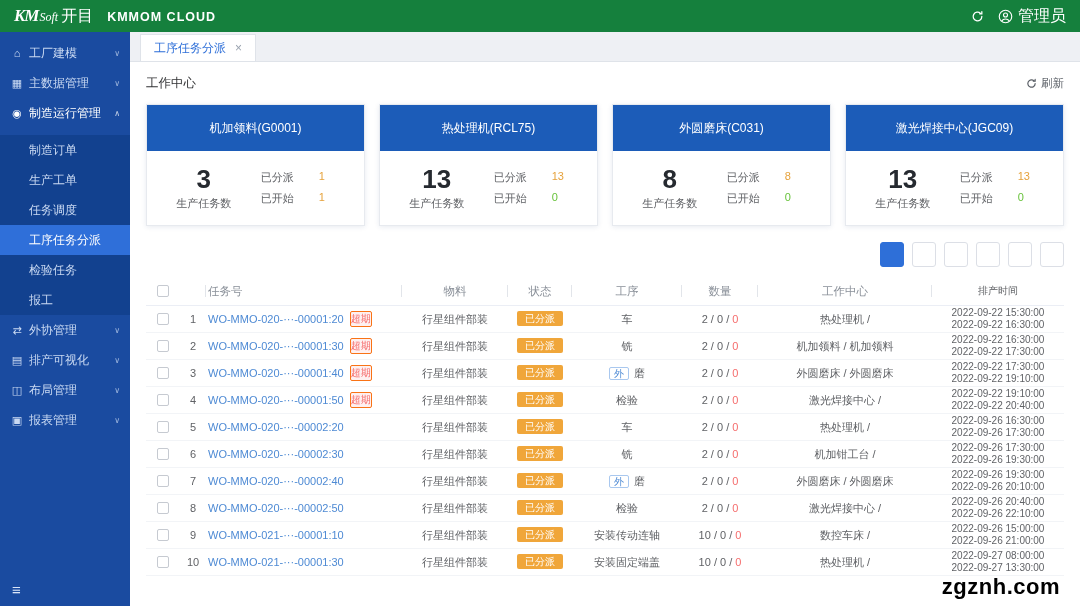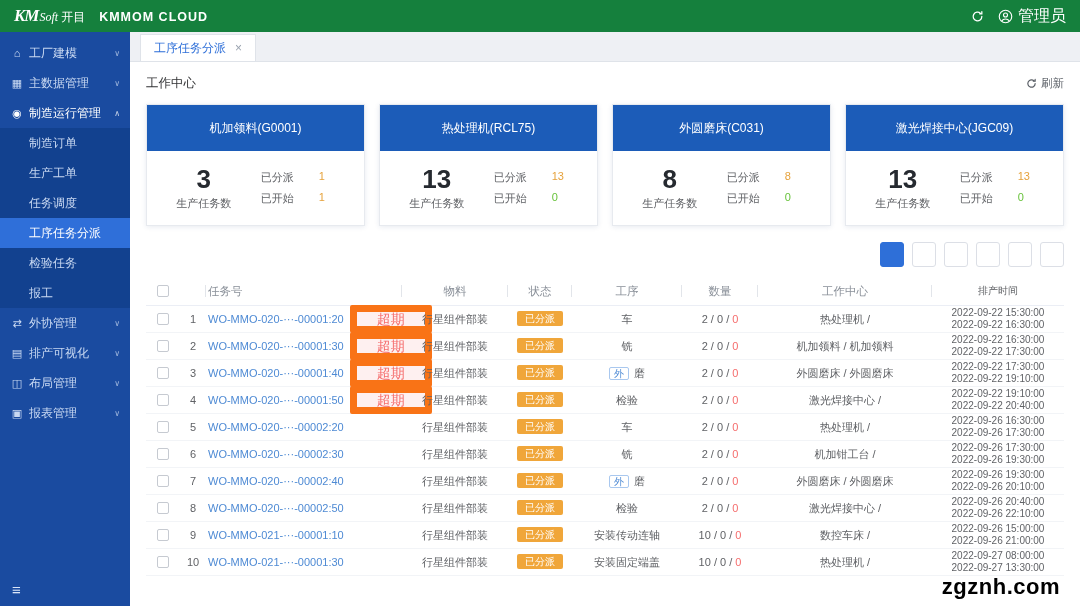--- a/index.html
+++ b/index.html
@@ -7,37 +7,37 @@
   body {
     font-family:"Liberation Sans","DejaVu Sans",sans-serif;
     font-size:12px; background:#f0f2f5; position:relative; color:#303133;
   }
 
   
   .topbar { height:32px; background:#15803d; color:#fff; display:flex; align-items:center; justify-content:space-between; padding:0 14px; }
   .logo { display:flex; align-items:baseline; }
   .lg-km { font-family:"Liberation Serif",serif; font-style:italic; font-weight:bold; font-size:17px; letter-spacing:-1px; }
   .lg-soft { font-family:"Liberation Serif",serif; font-style:italic; font-size:12px; margin-left:1px; }
-  .lg-cn { font-size:12px; margin-left:3px; }
+  .lg-cn { font-size:16px; margin-left:3px; }
   .lg-product { font-weight:bold; font-size:12.5px; letter-spacing:1px; margin-left:14px; }
   .topbar-right { display:flex; align-items:center; gap:14px; }
   .tb-icon { display:flex; align-items:center; cursor:pointer; }
   .tb-user { display:flex; align-items:center; gap:5px; cursor:pointer; font-size:16px; }
 
   
   .layout { display:flex; height:574px; }
 
   
   .sidebar { width:130px; background:#1a4ba0; color:#c9d9f2; display:flex; flex-direction:column; flex-shrink:0; }
   .menu { flex:1; overflow:hidden; padding-top:6px; }
   .menu-item { height:30px; display:flex; align-items:center; padding:0 10px; font-size:12px; cursor:pointer; white-space:nowrap; }
   .menu-item.expanded { color:#fff; }
   .mi-icon { width:14px; margin-right:5px; font-size:11px; text-align:center; flex-shrink:0; }
   .chev { margin-left:auto; font-size:8px; opacity:.75; }
-  .submenu { background:#12418f; }
+  .submenu { background:#12418f;margin-top:7px; }
   .submenu-item { height:30px; display:flex; align-items:center; padding-left:29px; font-size:12px; cursor:pointer; white-space:nowrap; }
   .submenu-item.active { background:#2f6fd9; color:#fff; }
   .sidebar-footer { height:34px; display:flex; align-items:center; padding:0 12px; font-size:15px; color:#dbe6f8; cursor:pointer; }
 
   
   .main { flex:1; display:flex; flex-direction:column; min-width:0; }
   .tabbar { height:30px; background:#eef0f4; border-bottom:1px solid #dfe3e9; display:flex; align-items:flex-end; padding-left:10px; flex-shrink:0; }
   .tab { background:#fff; height:27px; display:flex; align-items:center; gap:9px; padding:0 13px; font-size:12px; color:#2e6fd8; border:1px solid #dfe3e9; border-bottom:none; cursor:pointer; }
   .tab-close { color:#9aa3af; font-size:12px; cursor:pointer; }
 
@@ -78,21 +78,21 @@
   .c-task  { width:196px; display:flex; align-items:center; gap:6px; padding-left:2px; }
   .c-mat   { width:106px; text-align:center; }
   .c-status{ width:64px;  text-align:center; }
   .c-proc  { width:110px; text-align:center; }
   .c-qty   { width:76px;  text-align:center; }
   .c-wc    { width:174px; text-align:center; }
   .c-time  { width:132px; text-align:center; font-size:10px; line-height:12px; color:#606266; }
 
   .checkbox { width:12px; height:12px; border:1px solid #c6cad1; border-radius:2px; background:#fff; display:inline-block; cursor:pointer; }
   .task-link { color:#4e8ad4; cursor:pointer; text-decoration:none; white-space:nowrap; }
-  .overdue-badge { color:#f56c6c; border:7px solid #f97316; background:#fef0f0; font-size:14px; padding:0 20px; border-radius:2px; line-height:14px; white-space:nowrap; }
+  .overdue-badge { color:#f56c6c; border:1px solid #f97316; background:#fef0f0; font-size:10px; padding:0 0; border-radius:2px; line-height:14px; white-space:nowrap; }
   .status-badge { background:#f0a63a; color:#fff; font-size:10px; padding:2px 8px; border-radius:2px; white-space:nowrap; }
   .out-tag { color:#4e8ad4; border:1px solid #a9c8ef; font-size:10px; padding:0 4px; border-radius:2px; margin-right:5px; line-height:14px; }
   .qty-red { color:#f56c6c; margin-left:3px; }
 
   .watermark { position:absolute; right:20px; bottom:6px; font-weight:bold; font-size:22px; color:#000; letter-spacing:.5px; }
 </style>
 </head>
 <body>
 
 <div class="topbar">

